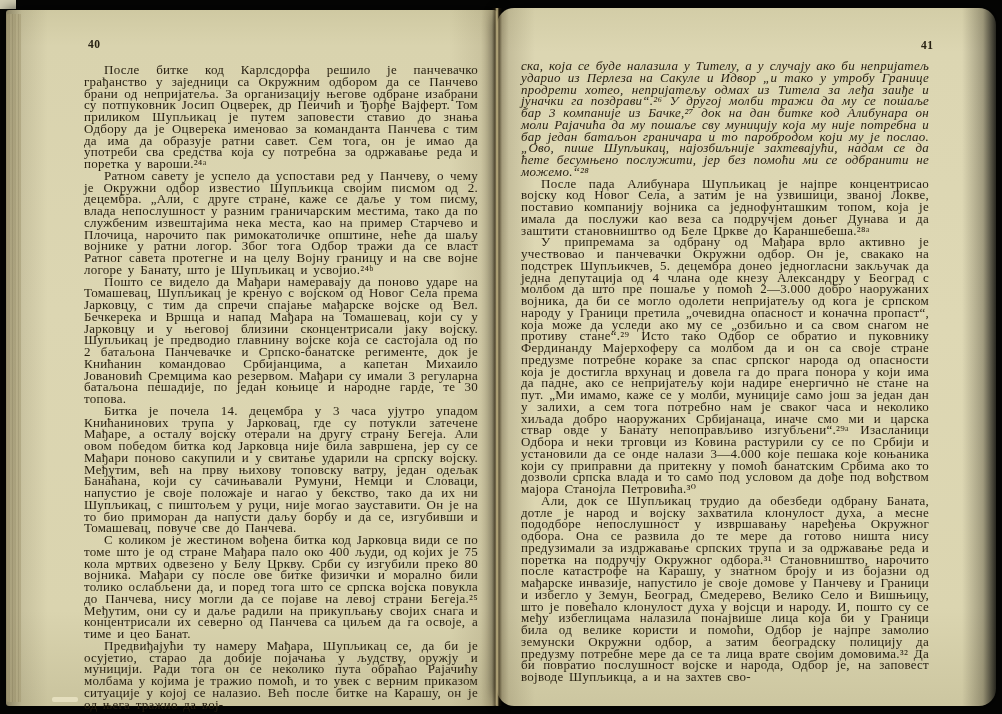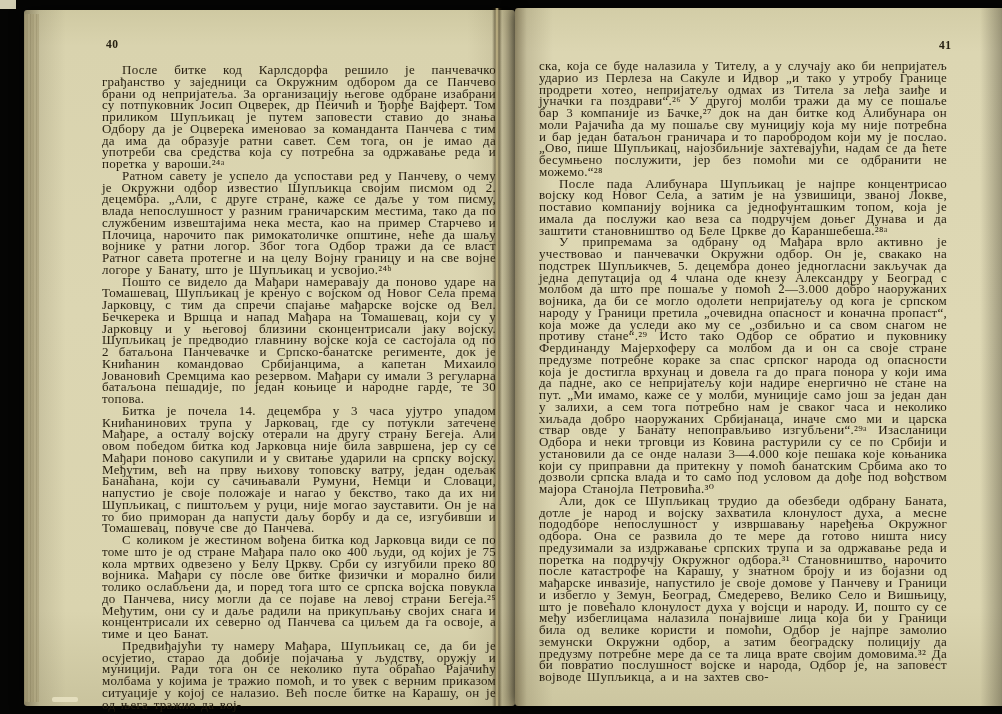--- a/index.html
+++ b/index.html
@@ -5,35 +5,35 @@
   html, body { margin:0; padding:0; background:#050504; }
   .screen {
     position:relative; width:1002px; height:714px; overflow:hidden;
     background:#050504;
     font-family:"Liberation Serif","DejaVu Serif",serif;
   }
   .page {
     position:absolute;
     border-radius:3px;
     box-shadow:0 0 14px rgba(0,0,0,0.8);
-    margin-left:18px;
   }
   .page-left {
     left:6px; top:10px; width:491px; height:696px;
     background:
       linear-gradient(90deg, rgba(40,30,10,0.40) 0px, rgba(40,30,10,0.10) 16px, rgba(0,0,0,0) 42px),
       linear-gradient(270deg, rgba(70,55,25,0.38) 0px, rgba(70,55,25,0.10) 16px, rgba(0,0,0,0) 48px),
       linear-gradient(180deg, #cfc9a2 0px, #d9d3ae 36px, #dcd6b2 300px, #dad4af 600px, #c9c39d 100%);
   }
   .page-right {
     left:497px; top:8px; width:499px; height:698px;
     background:
       linear-gradient(90deg, rgba(55,42,16,0.48) 0px, rgba(55,42,16,0.14) 12px, rgba(0,0,0,0) 38px),
       linear-gradient(270deg, rgba(0,0,0,0.82) 0px, rgba(20,15,5,0.30) 13px, rgba(0,0,0,0) 34px),
       linear-gradient(180deg, #d3cda7 0px, #dcd6b2 44px, #ded8b4 320px, #dbd5b0 600px, #ccc6a0 100%);
+    border-radius: 17px;
   }
   .edge-stack {
     position:absolute; left:0; top:4px; bottom:4px; width:15px;
     background:repeating-linear-gradient(90deg,
       #8a805c 0px, #b3a981 2px, #978d66 3px, #beb48c 5px, #a1976f 6px);
     opacity:0.55; border-radius:3px 0 0 3px;
   }
   .gutter {
     position:absolute; left:492px; top:8px; width:10px; height:698px;
     background:linear-gradient(90deg, rgba(0,0,0,0) 0, rgba(40,30,10,0.45) 3px, #c8ba8a 5px, rgba(40,30,10,0.5) 7px, rgba(0,0,0,0) 10px);
@@ -45,21 +45,21 @@
   .pagenum-left { left:82px; top:28px; }
   .pagenum-right { left:424px; top:31px; }
   .text-col {
     position:absolute; color:#251d0f;
     font-size:13px; line-height:11.75px;
     text-align:justify; letter-spacing:0.25px; word-spacing:2.1px;
   }
   .text-left { left:78px; top:54px; width:394px; }
   .text-right { left:24px; top:52px; width:408px; }
   .text-col p { margin:0; text-indent:20px; }
-  .text-col p.no-indent { text-indent:0; }
+  .text-col p.no-indent { text-indent:0;font-style:italic; }
   .corner-artifact {
     position:absolute; left:0; top:0; width:16px; height:9px;
     background:#e9e4c6; opacity:0.9;
   }
   .bottom-sliver {
     position:absolute; left:52px; top:697px; width:26px; height:5px;
     background:#efe9cc; opacity:0.7; border-radius:2px;
   }
 </style>
 </head>

